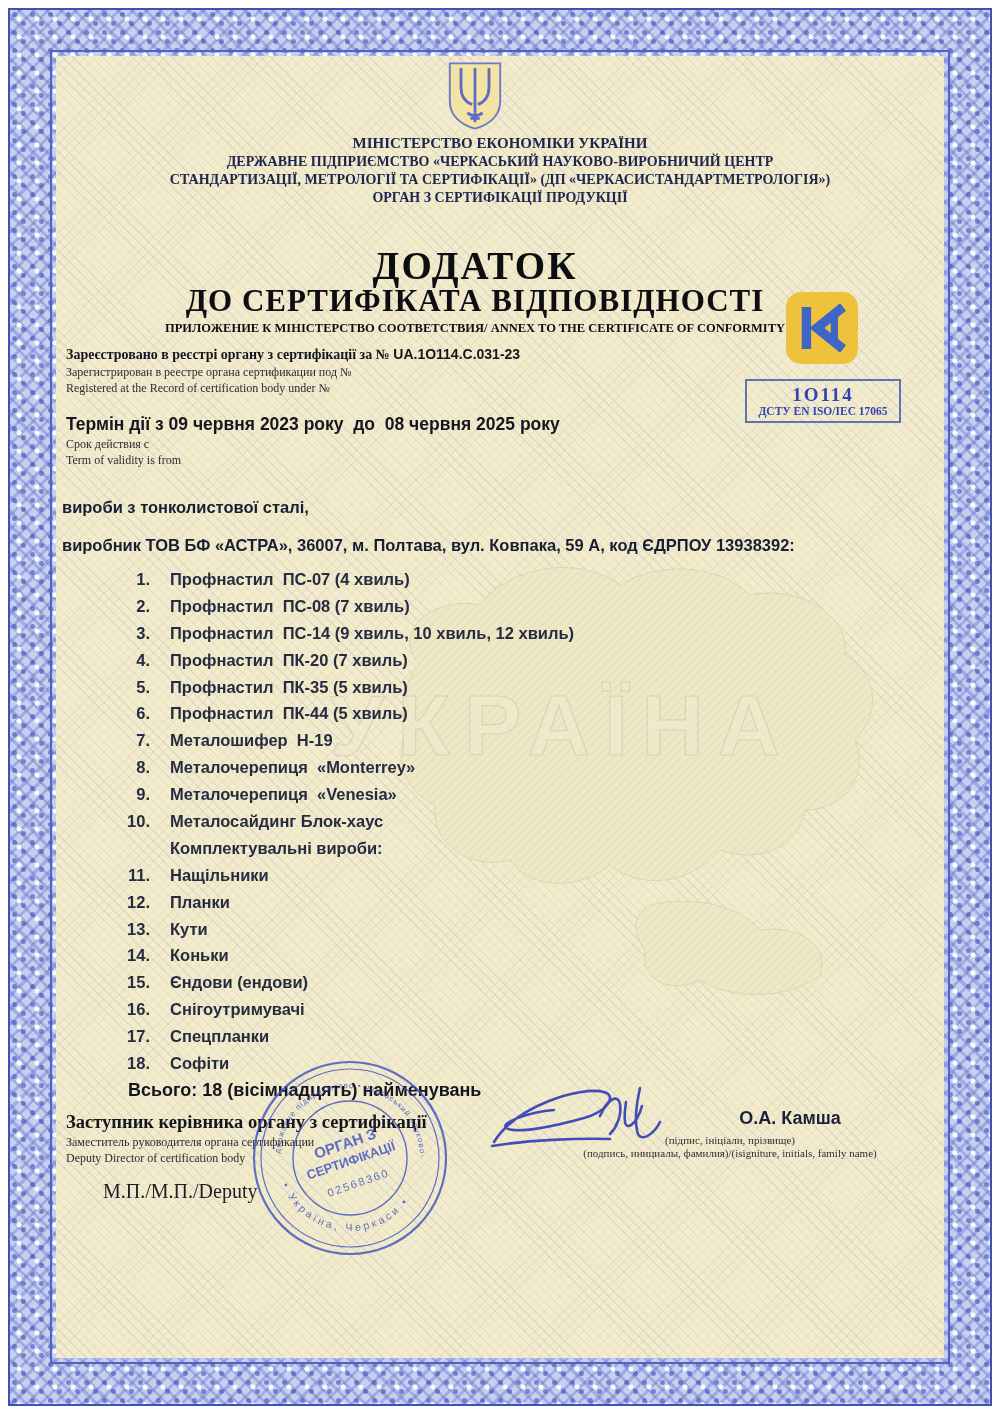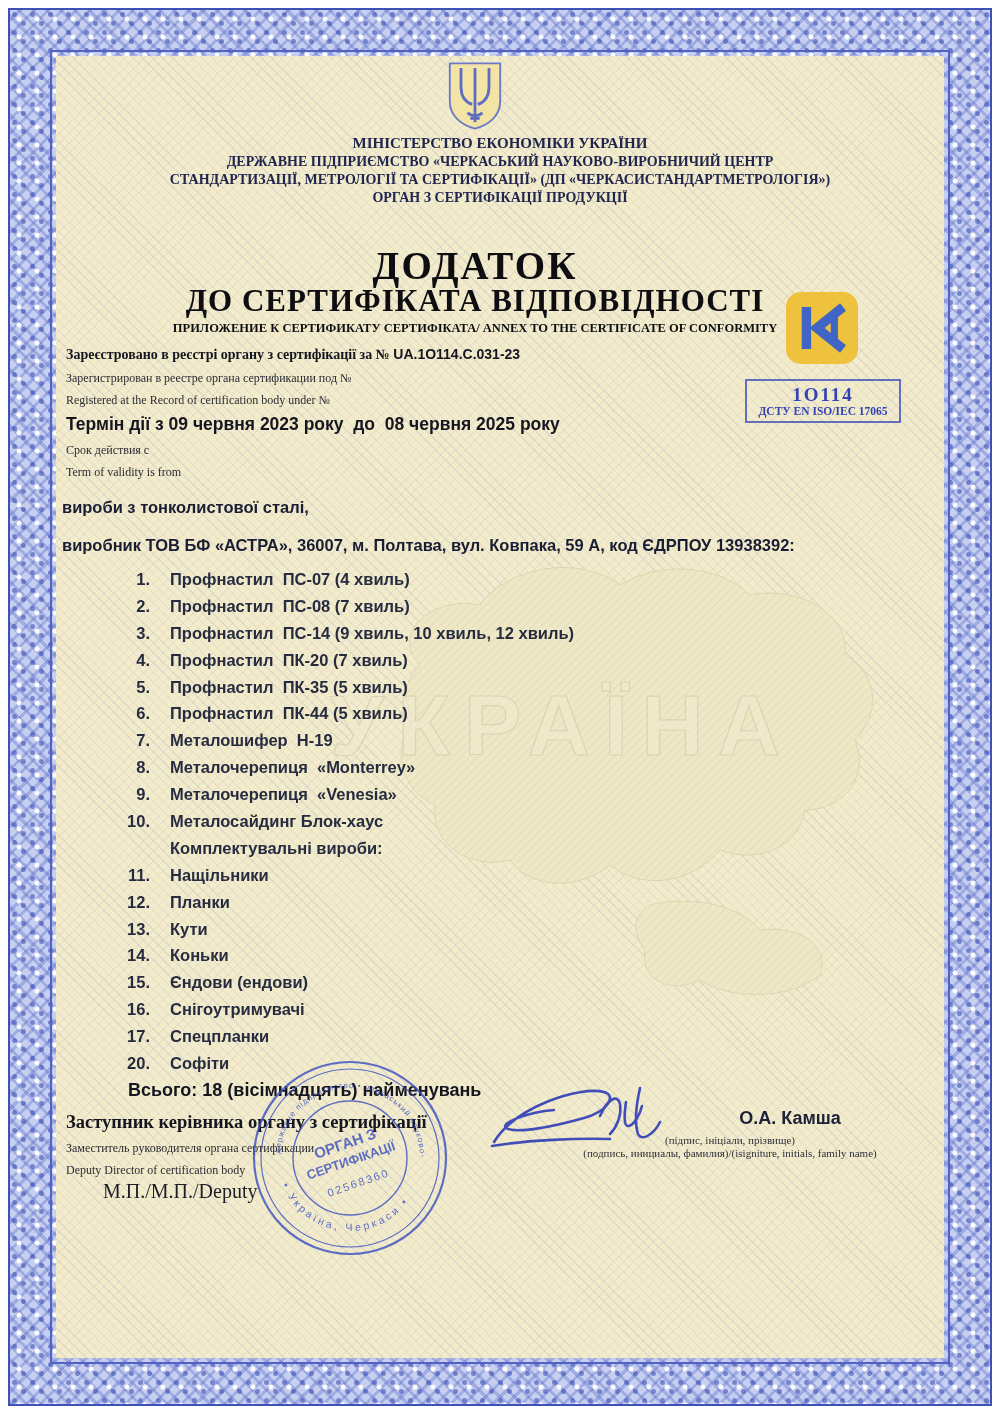--- a/index.html
+++ b/index.html
@@ -39,21 +39,21 @@
   .logo-box{position:absolute;left:786px;top:292px;width:72px;height:72px;background:#efc23d;
     border-radius:15px;z-index:4;display:flex;align-items:center;justify-content:center;}
   .code-box{position:absolute;left:745px;top:379px;width:152px;height:40px;border:2px solid rgba(63,81,181,.8);
     z-index:4;display:flex;flex-direction:column;align-items:center;justify-content:center;color:#3443b4;}
   .code-main{font-size:19px;font-weight:bold;letter-spacing:2px;line-height:20px;}
   .code-std{font-size:11.5px;font-weight:bold;line-height:13px;white-space:nowrap;}
   
   .reg-block{position:absolute;left:66px;top:346px;z-index:3;color:#14151f;}
   .reg-main{font-size:14px;font-weight:bold;}
   .reg-number{font-family:"Liberation Sans",sans-serif;}
-  .sub-line{font-size:12px;font-weight:normal;color:#2b2b33;line-height:14px;margin-top:8px;}
+  .sub-line{font-size:12px;font-weight:normal;color:#2b2b33;line-height:14px;margin-top:2px;}
   .validity-block{position:absolute;left:66px;top:414px;z-index:3;color:#14151f;}
   .validity-main{font-family:"Liberation Sans",sans-serif;font-size:17.5px;font-weight:bold;white-space:pre;}
   
   .product-block{position:absolute;left:62px;top:498px;z-index:3;color:#191d33;
     font-family:"Liberation Sans",sans-serif;font-weight:bold;font-size:16.5px;}
   .product-l2{margin-top:19px;}
   .list{position:absolute;left:110px;top:566px;z-index:3;font-family:"Liberation Sans",sans-serif;
     font-weight:bold;font-size:16.5px;color:#262b3f;}
   .list-row{display:flex;height:26.9px;align-items:center;}
   .list-num{width:40px;text-align:right;}
@@ -107,21 +107,21 @@
   <div class="hdr-block">
     <div class="hdr-l1">МІНІСТЕРСТВО ЕКОНОМІКИ УКРАЇНИ</div>
     <div class="hdr-l">ДЕРЖАВНЕ ПІДПРИЄМСТВО «ЧЕРКАСЬКИЙ НАУКОВО-ВИРОБНИЧИЙ ЦЕНТР</div>
     <div class="hdr-l">СТАНДАРТИЗАЦІЇ, МЕТРОЛОГІЇ ТА СЕРТИФІКАЦІЇ» (ДП «ЧЕРКАСИСТАНДАРТМЕТРОЛОГІЯ»)</div>
     <div class="hdr-l">ОРГАН З СЕРТИФІКАЦІЇ ПРОДУКЦІЇ</div>
   </div>
 
   <div class="title-block">
     <div class="title-1">ДОДАТОК</div>
     <div class="title-2">ДО СЕРТИФІКАТА ВІДПОВІДНОСТІ</div>
-    <div class="subtitle">ПРИЛОЖЕНИЕ К СЕРТИФИКАТУ СЕРТИФІКАТА/ ANNEX TO THE CERTIFICATE OF CONFORMITY</div>
+    <div class="subtitle">ПРИЛОЖЕНИЕ К МІНІСТЕРСТВО СООТВЕТСТВИЯ/ ANNEX TO THE CERTIFICATE OF CONFORMITY</div>
   </div>
 
   <div class="logo-box">
     <svg width="58" height="58" viewBox="0 0 80 80">
       <rect x="12" y="11" width="13" height="58" fill="#3f66c6"></rect>
       <path d="M69,11 L33,40 L69,69" fill="none" stroke="#3f66c6" stroke-width="13"></path>
       <line x1="57" y1="22" x2="57" y2="58" stroke="#3f66c6" stroke-width="10"></line>
     </svg>
   </div>
   <div class="code-box">
@@ -213,21 +213,21 @@
       </div>
     <div class="list-row">
         <span class="list-num">16.</span>
         <span class="list-text">Снігоутримувачі</span>
       </div>
     <div class="list-row">
         <span class="list-num">17.</span>
         <span class="list-text">Спецпланки</span>
       </div>
     <div class="list-row">
-        <span class="list-num">20.</span>
+        <span class="list-num">18.</span>
         <span class="list-text">Софіти</span>
       </div>
   </div>
 
   <div class="total">Всього: 18 (вісімнадцять) найменувань</div>
 
   <div class="sign-pos">
     <div class="sign-pos-ua">Заступник керівника органу з сертифікації</div>
     <div class="sub-line">Заместитель руководителя органа сертификации</div>
     <div class="sub-line">Deputy Director of certification body</div>

